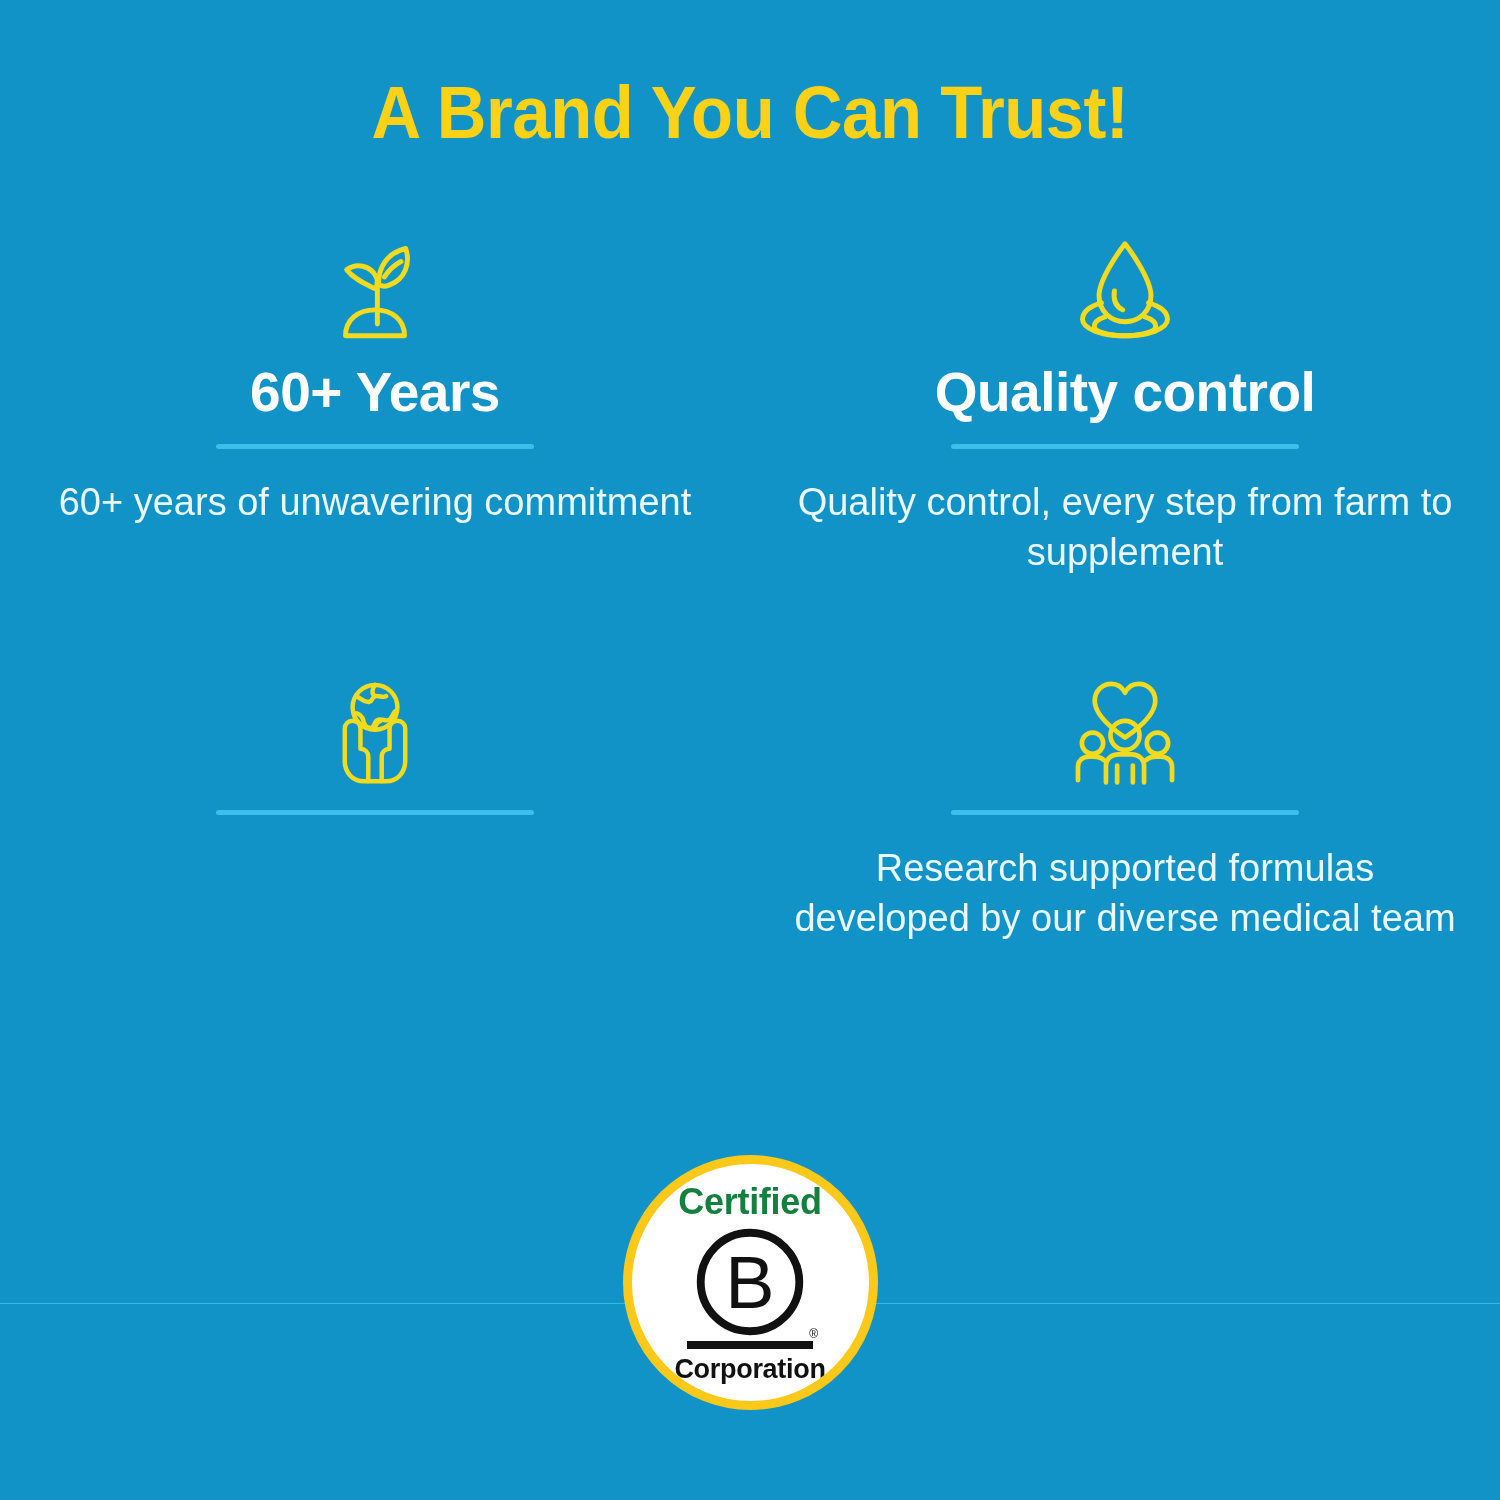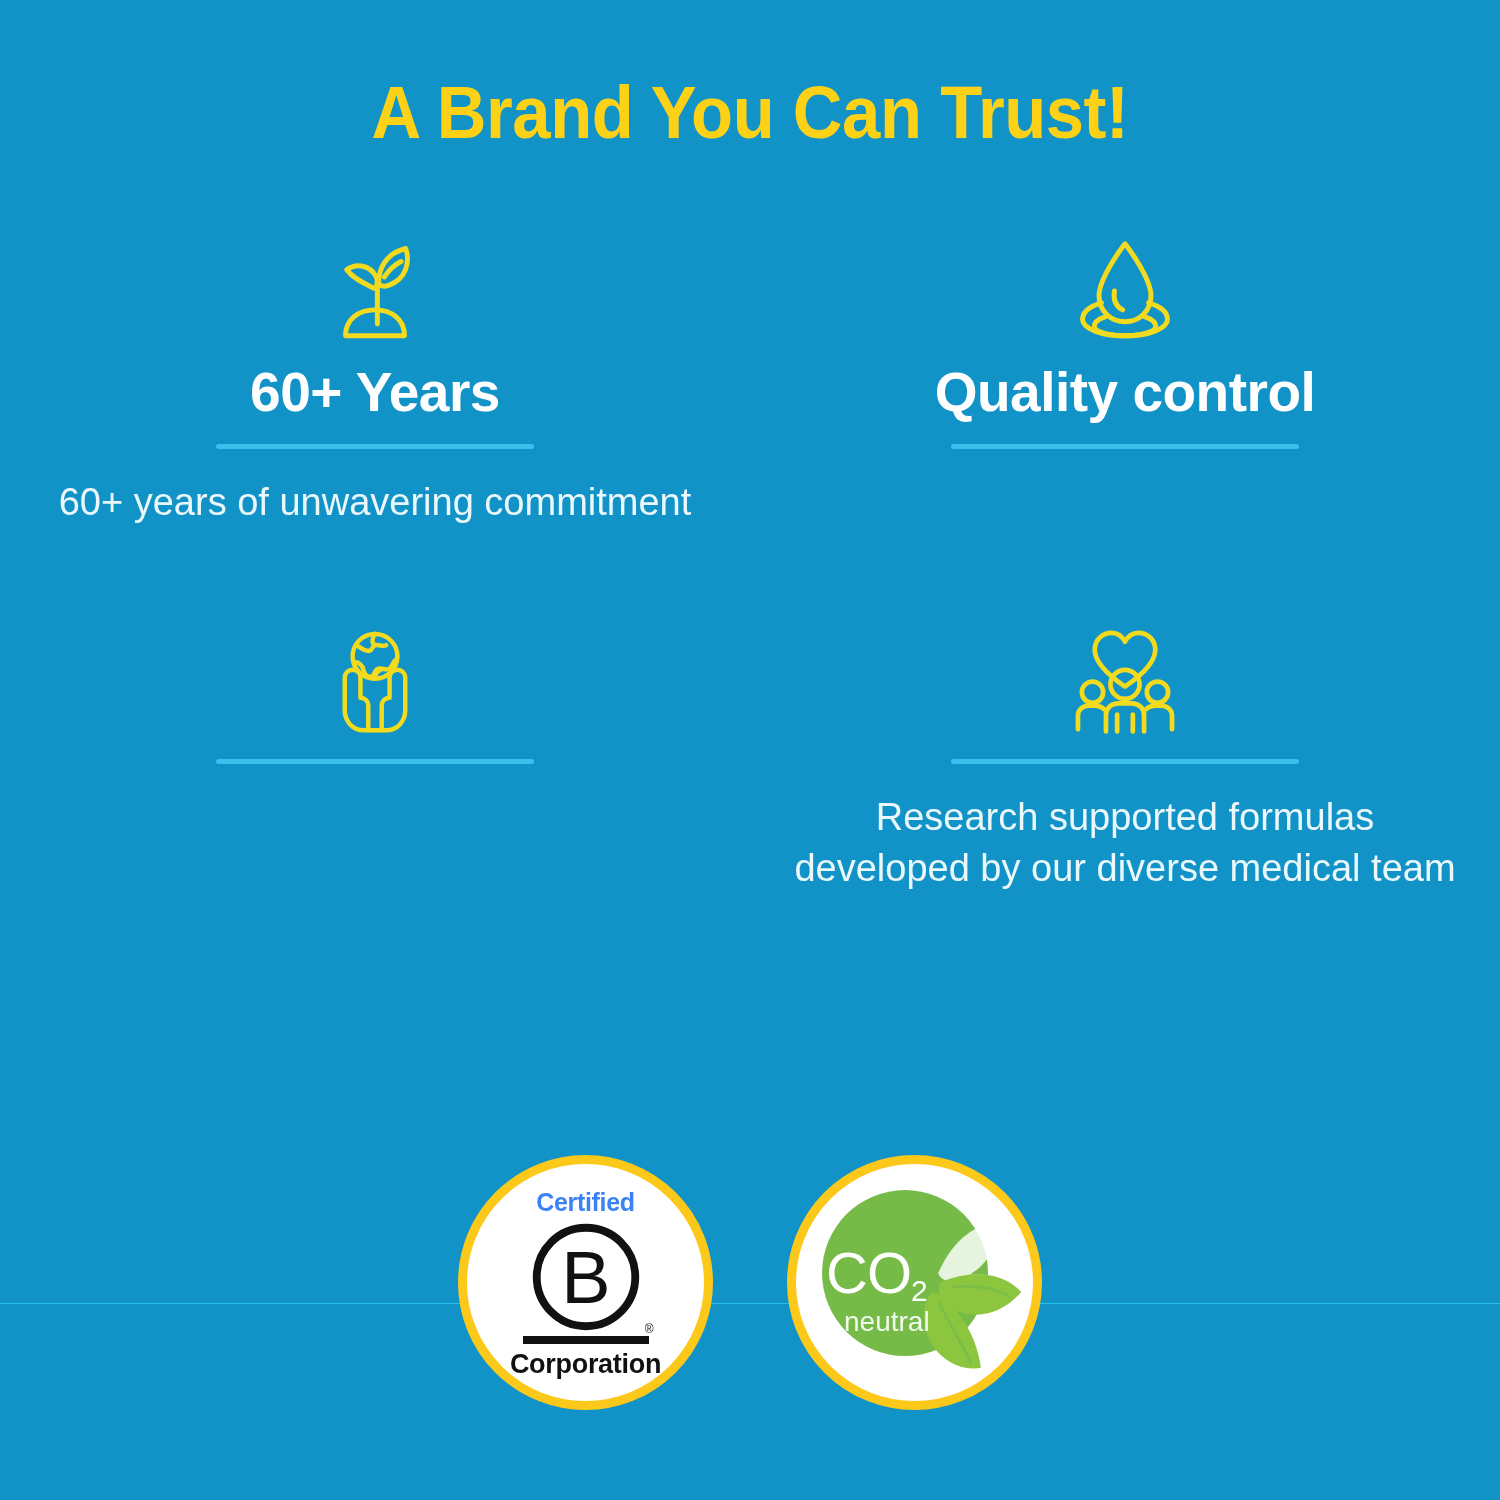--- a/index.html
+++ b/index.html
@@ -107,23 +107,23 @@
   
   .bcorp-inner {
     display:flex;
     flex-direction:column;
     align-items:center;
     justify-content:center;
     width:100%;
     padding-top:2px;
   }
   .bcorp-top {
-    font-size:25px;
-    font-weight:bold;
-    color:#3b82f6;
+    font-size:36px;
+    font-weight:bold;
+    color:#15803d;
     letter-spacing:-0.3px;
     line-height:1;
   }
   .bcorp-mid {
     position:relative;
     margin-top:6px;
     width:112px; height:112px;
   }
   .bcorp-reg {
     position:absolute;
@@ -203,20 +203,21 @@
         <div class="icon-wrap">
           <svg width="120" height="118" viewBox="0 0 100 100" fill="none" stroke="#f2da1e" stroke-width="4.2" stroke-linecap="round" stroke-linejoin="round">
             <path d="M50 10 C50 10 72 38 72 54 C72 67 62 76 50 76 C38 76 28 67 28 54 C28 38 50 10 50 10 Z"></path>
             <path d="M41 50 C40 57 42 63 48 66"></path>
             <path d="M30 60 C20 63 14 68 14 74 C14 82 30 88 50 88 C70 88 86 82 86 74 C86 68 80 63 70 60"></path>
             <path d="M33 72 C27 74 24 77 24 80 C24 84 35 88 50 88 C65 88 76 84 76 80 C76 77 73 74 67 72"></path>
           </svg>
         </div>
         <div class="feat-title">Quality control</div>
         <div class="rule"></div>
+        <div class="feat-body">Quality control, every step from farm to supplement</div>
       </div>
 
     </div>
 
     <div class="row row-2">
 
       <div class="cell left">
         <div class="icon-wrap">
           <svg width="120" height="112" viewBox="0 0 100 100" fill="none" stroke="#f2da1e" stroke-width="4" stroke-linecap="round" stroke-linejoin="round">
             <circle cx="50" cy="28" r="20"></circle>
@@ -263,35 +264,16 @@
             <circle cx="50" cy="50" r="44" fill="none" stroke="#111111" stroke-width="7"></circle>
             <text x="50" y="73" text-anchor="middle" font-family="'Liberation Sans', sans-serif" font-size="66" font-weight="normal" fill="#111111">B</text>
           </svg>
           <span class="bcorp-reg">®</span>
         </div>
         <div class="bcorp-bar"></div>
         <div class="bcorp-bot">Corporation</div>
       </div>
     </div>
 
-    <div class="badge">
-      <div class="co2-inner">
-        <svg width="237" height="237" viewBox="0 0 100 100" style="position:absolute;left:0;top:0;">
-          <circle cx="46" cy="46" r="35" fill="#76bb47"></circle>
-          <g opacity="0.45" fill="#ffffff">
-            <path d="M62 50 C74 44 84 46 90 52 C80 62 68 62 62 56 Z"></path>
-          </g>
-          <path d="M60 46 C66 32 76 25 86 24 C86 36 78 46 68 49 C64 50 61 49 60 46 Z" fill="#ffffff" opacity="0.82"></path>
-          <path d="M61 50 C74 44 88 46 95 54 C85 66 70 66 62 58 C60 55.5 60 52 61 50 Z" fill="#8cc63f"></path>
-          <path d="M58 54 C66 58 76 70 78 86 C66 88 54 78 54 64 C54 59 55.5 55.5 58 54 Z" fill="#8cc63f"></path>
-          <path d="M60 58 C64 66 70 76 74 84" stroke="#76bb47" stroke-width="1.1" fill="none" opacity="0.8"></path>
-          <path d="M66 52 C74 51 84 52 90 56" stroke="#76bb47" stroke-width="1.1" fill="none" opacity="0.8"></path>
-        </svg>
-        <div class="co2-text">
-          <span class="co2-main"><span>CO</span><span class="co2-sub-digit">2</span></span>
-          <span class="co2-neutral">neutral</span>
-        </div>
-      </div>
-    </div>
 
   </div>
 
 </div>
 
 </body></html>

